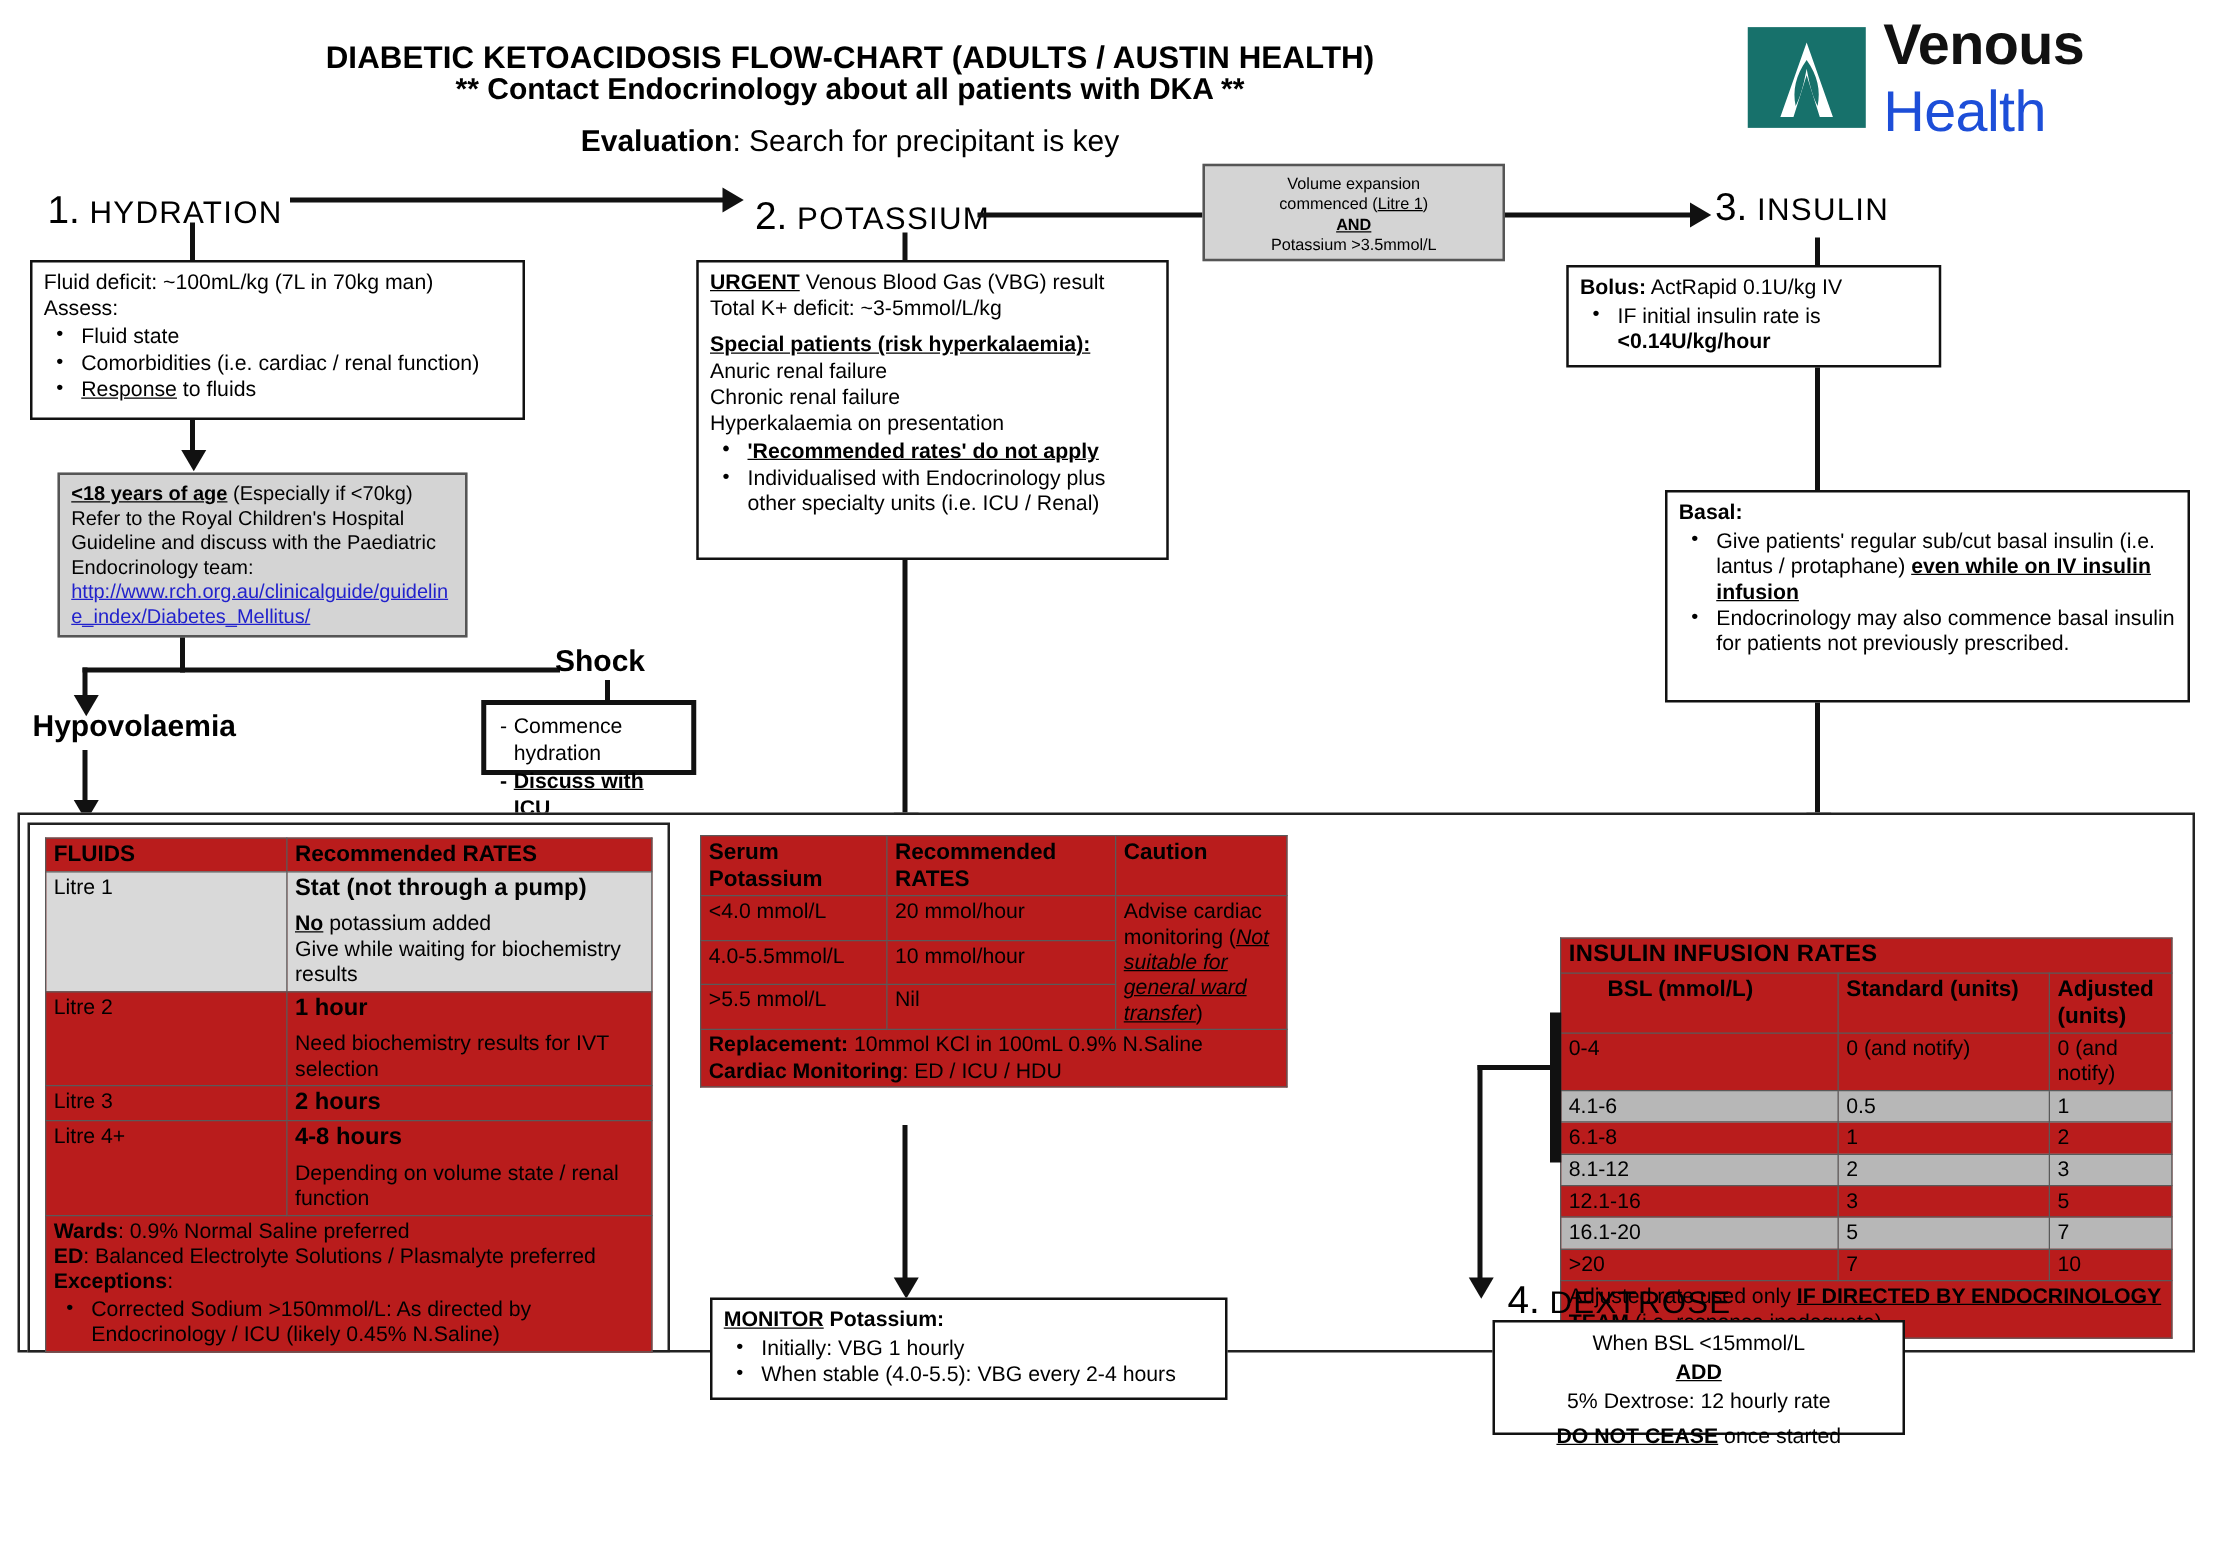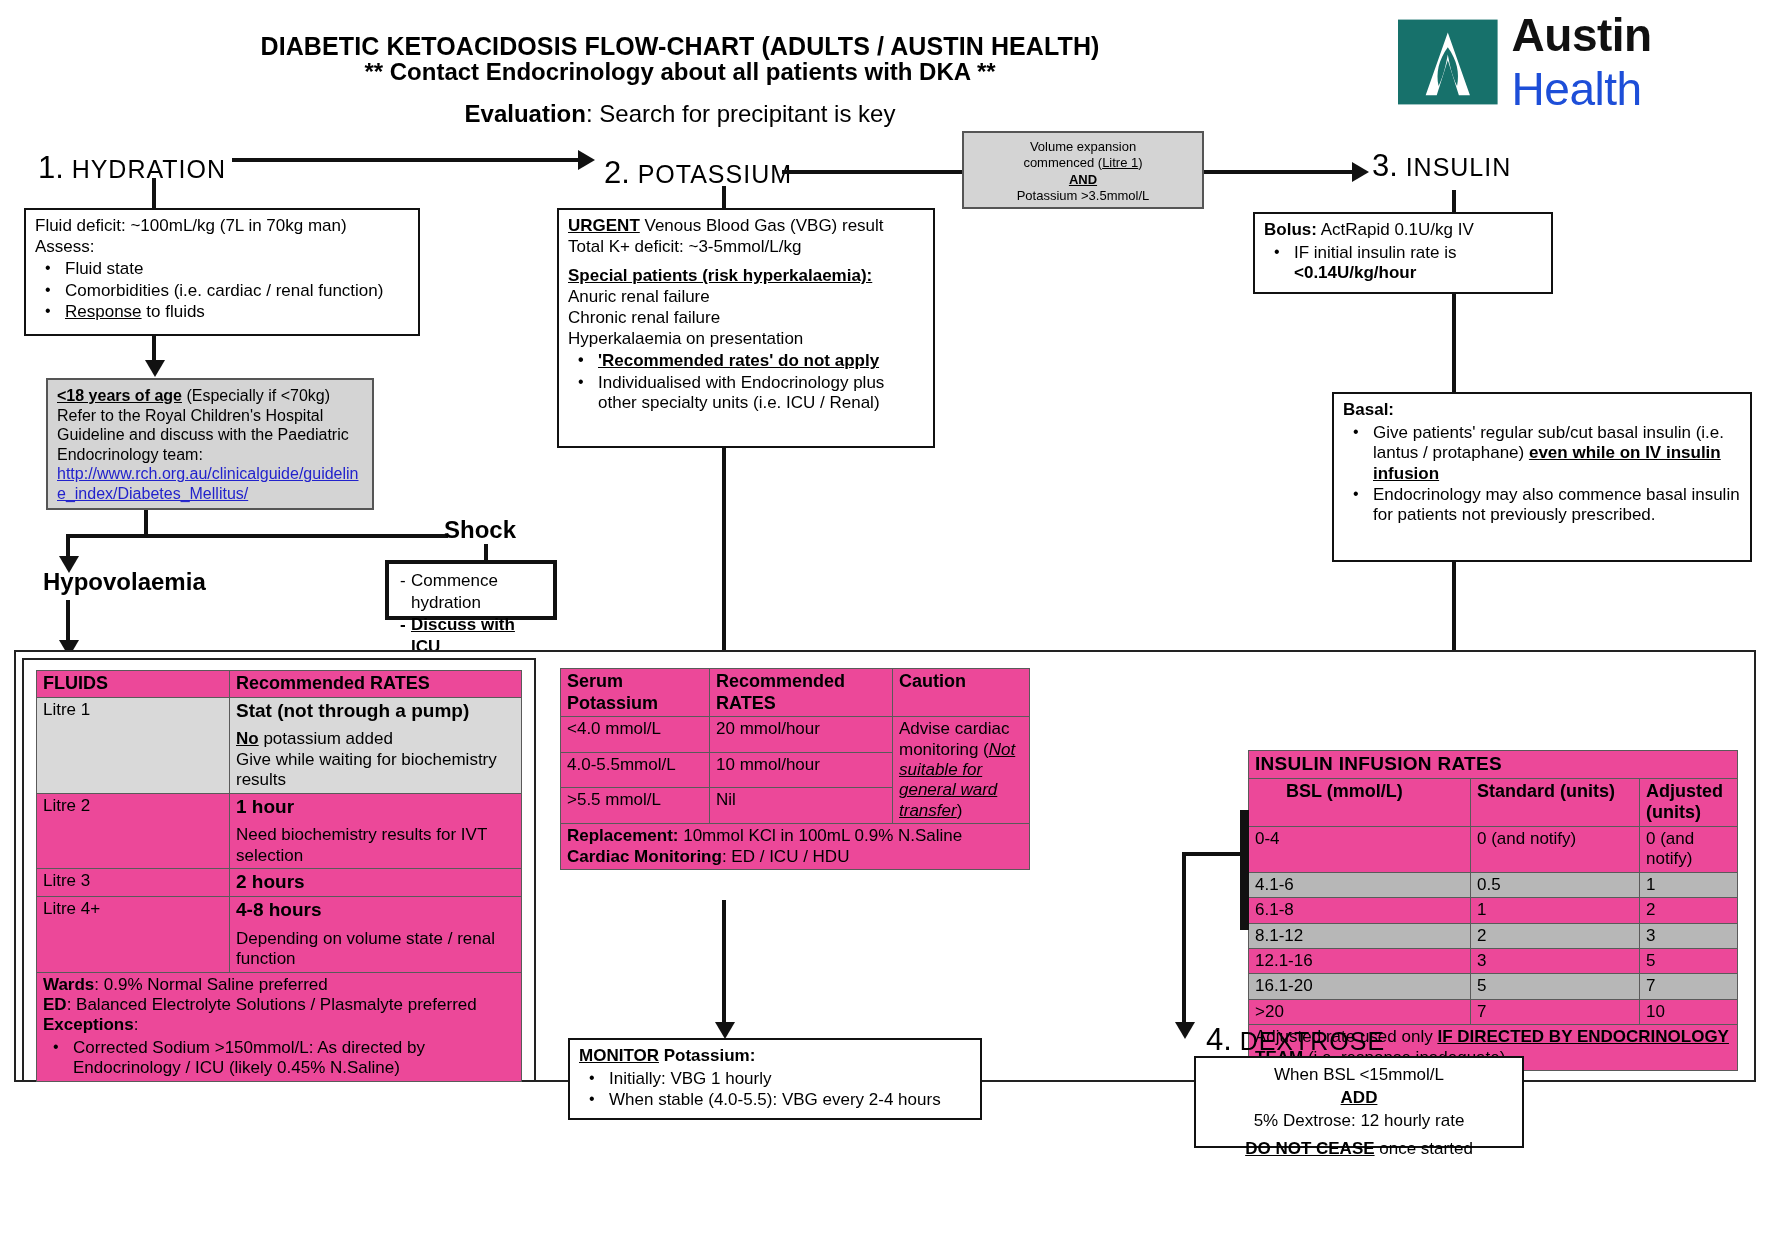--- a/index.html
+++ b/index.html
@@ -36,21 +36,21 @@
   ul.dash li:before{content:"-";position:absolute;left:-11px;}
 
   
   .ln{position:absolute;background:#111;}
   .hline{height:4px;}
   .vline{width:4px;}
   .arrowR{position:absolute;width:0;height:0;border-top:10px solid transparent;border-bottom:10px solid transparent;border-left:17px solid #111;}
   .arrowD{position:absolute;width:0;height:0;border-left:10px solid transparent;border-right:10px solid transparent;border-top:17px solid #111;}
 
   
-  table.t{border-collapse:collapse;width:100%;background:#ec4899;font-size:17px;}
+  table.t{border-collapse:collapse;width:100%;background:#b91c1c;font-size:17px;}
   table.t td{border:1px solid #5a5a5a;padding:2px 6px;vertical-align:top;line-height:1.2;}
   table.t td.hd{font-weight:bold;font-size:18px;}
   table.t td.shade{background:#d9d9d9;}
   table.t td.shade2{background:#b7b7b7;}
   .panel{border:2px solid #222;background:#fff;}
   .big{font-size:19px;font-weight:bold;}
   .sp{margin-top:9px;display:block;}
 
   
   .logo-wrap{position:absolute;display:flex;align-items:center;}
@@ -69,21 +69,21 @@
     <span class="b">Evaluation</span><span>: Search for precipitant is key</span>
   </div>
 
   <div class="logo-wrap" style="left:1398px;top:8px;">
     <svg width="108" height="92" viewBox="0 0 108 92">
       <rect x="0" y="0" width="108" height="92" fill="#17716b"></rect>
       <path d="M54 14 L78 82 L66 82 L54 44 L42 82 L30 82 Z" fill="#ffffff"></path>
       <path d="M54 30 C44 44 41 58 44 72 C50 60 52 48 54 38 C56 48 58 60 64 72 C67 58 64 44 54 30 Z" fill="#17716b"></path>
     </svg>
     <div class="logo-text" style="margin-left:14px;">
-      <span class="lt1">Austin</span><span class="lt2"> Health</span>
+      <span class="lt1">Venous</span><span class="lt2"> Health</span>
     </div>
   </div>
 
   <div class="abs step" style="left:38px;top:150px;">
     <span class="num">1.</span>
     <span class="nm">HYDRATION</span>
   </div>
   <div class="abs step" style="left:604px;top:155px;">
     <span class="num">2.</span>
     <span class="nm">POTASSIUM</span>
@@ -133,21 +133,21 @@
     </div>
     <div>Refer to the Royal Children's Hospital Guideline and discuss with the Paediatric Endocrinology team:</div>
     <div class="link">http://www.rch.org.au/clinicalguide/guideline_index/Diabetes_Mellitus/</div>
   </div>
 
   <div class="ln vline" style="left:144px;top:510px;height:28px;"></div>
   <div class="ln hline" style="left:66px;top:534px;width:382px;"></div>
   <div class="ln vline" style="left:66px;top:534px;height:28px;"></div>
   <div class="arrowD" style="left:59px;top:556px;"></div>
 
-  <div class="abs" style="left:26px;top:568px;font-size:24px;font-weight:bold;margin-left:17px;">Hypovolaemia</div>
+  <div class="abs" style="left:26px;top:568px;font-size:24px;font-weight:bold;">Hypovolaemia</div>
 
   <div class="abs" style="left:444px;top:516px;font-size:24px;font-weight:bold;">Shock</div>
   <div class="ln vline" style="left:484px;top:544px;height:18px;"></div>
 
   <div class="abs box thick" style="left:385px;top:560px;width:172px;height:60px;font-size:17px;padding:6px 10px;">
     <ul class="dash">
       <li>Commence hydration</li>
       <li class="bu">Discuss with ICU</li>
     </ul>
   </div>

